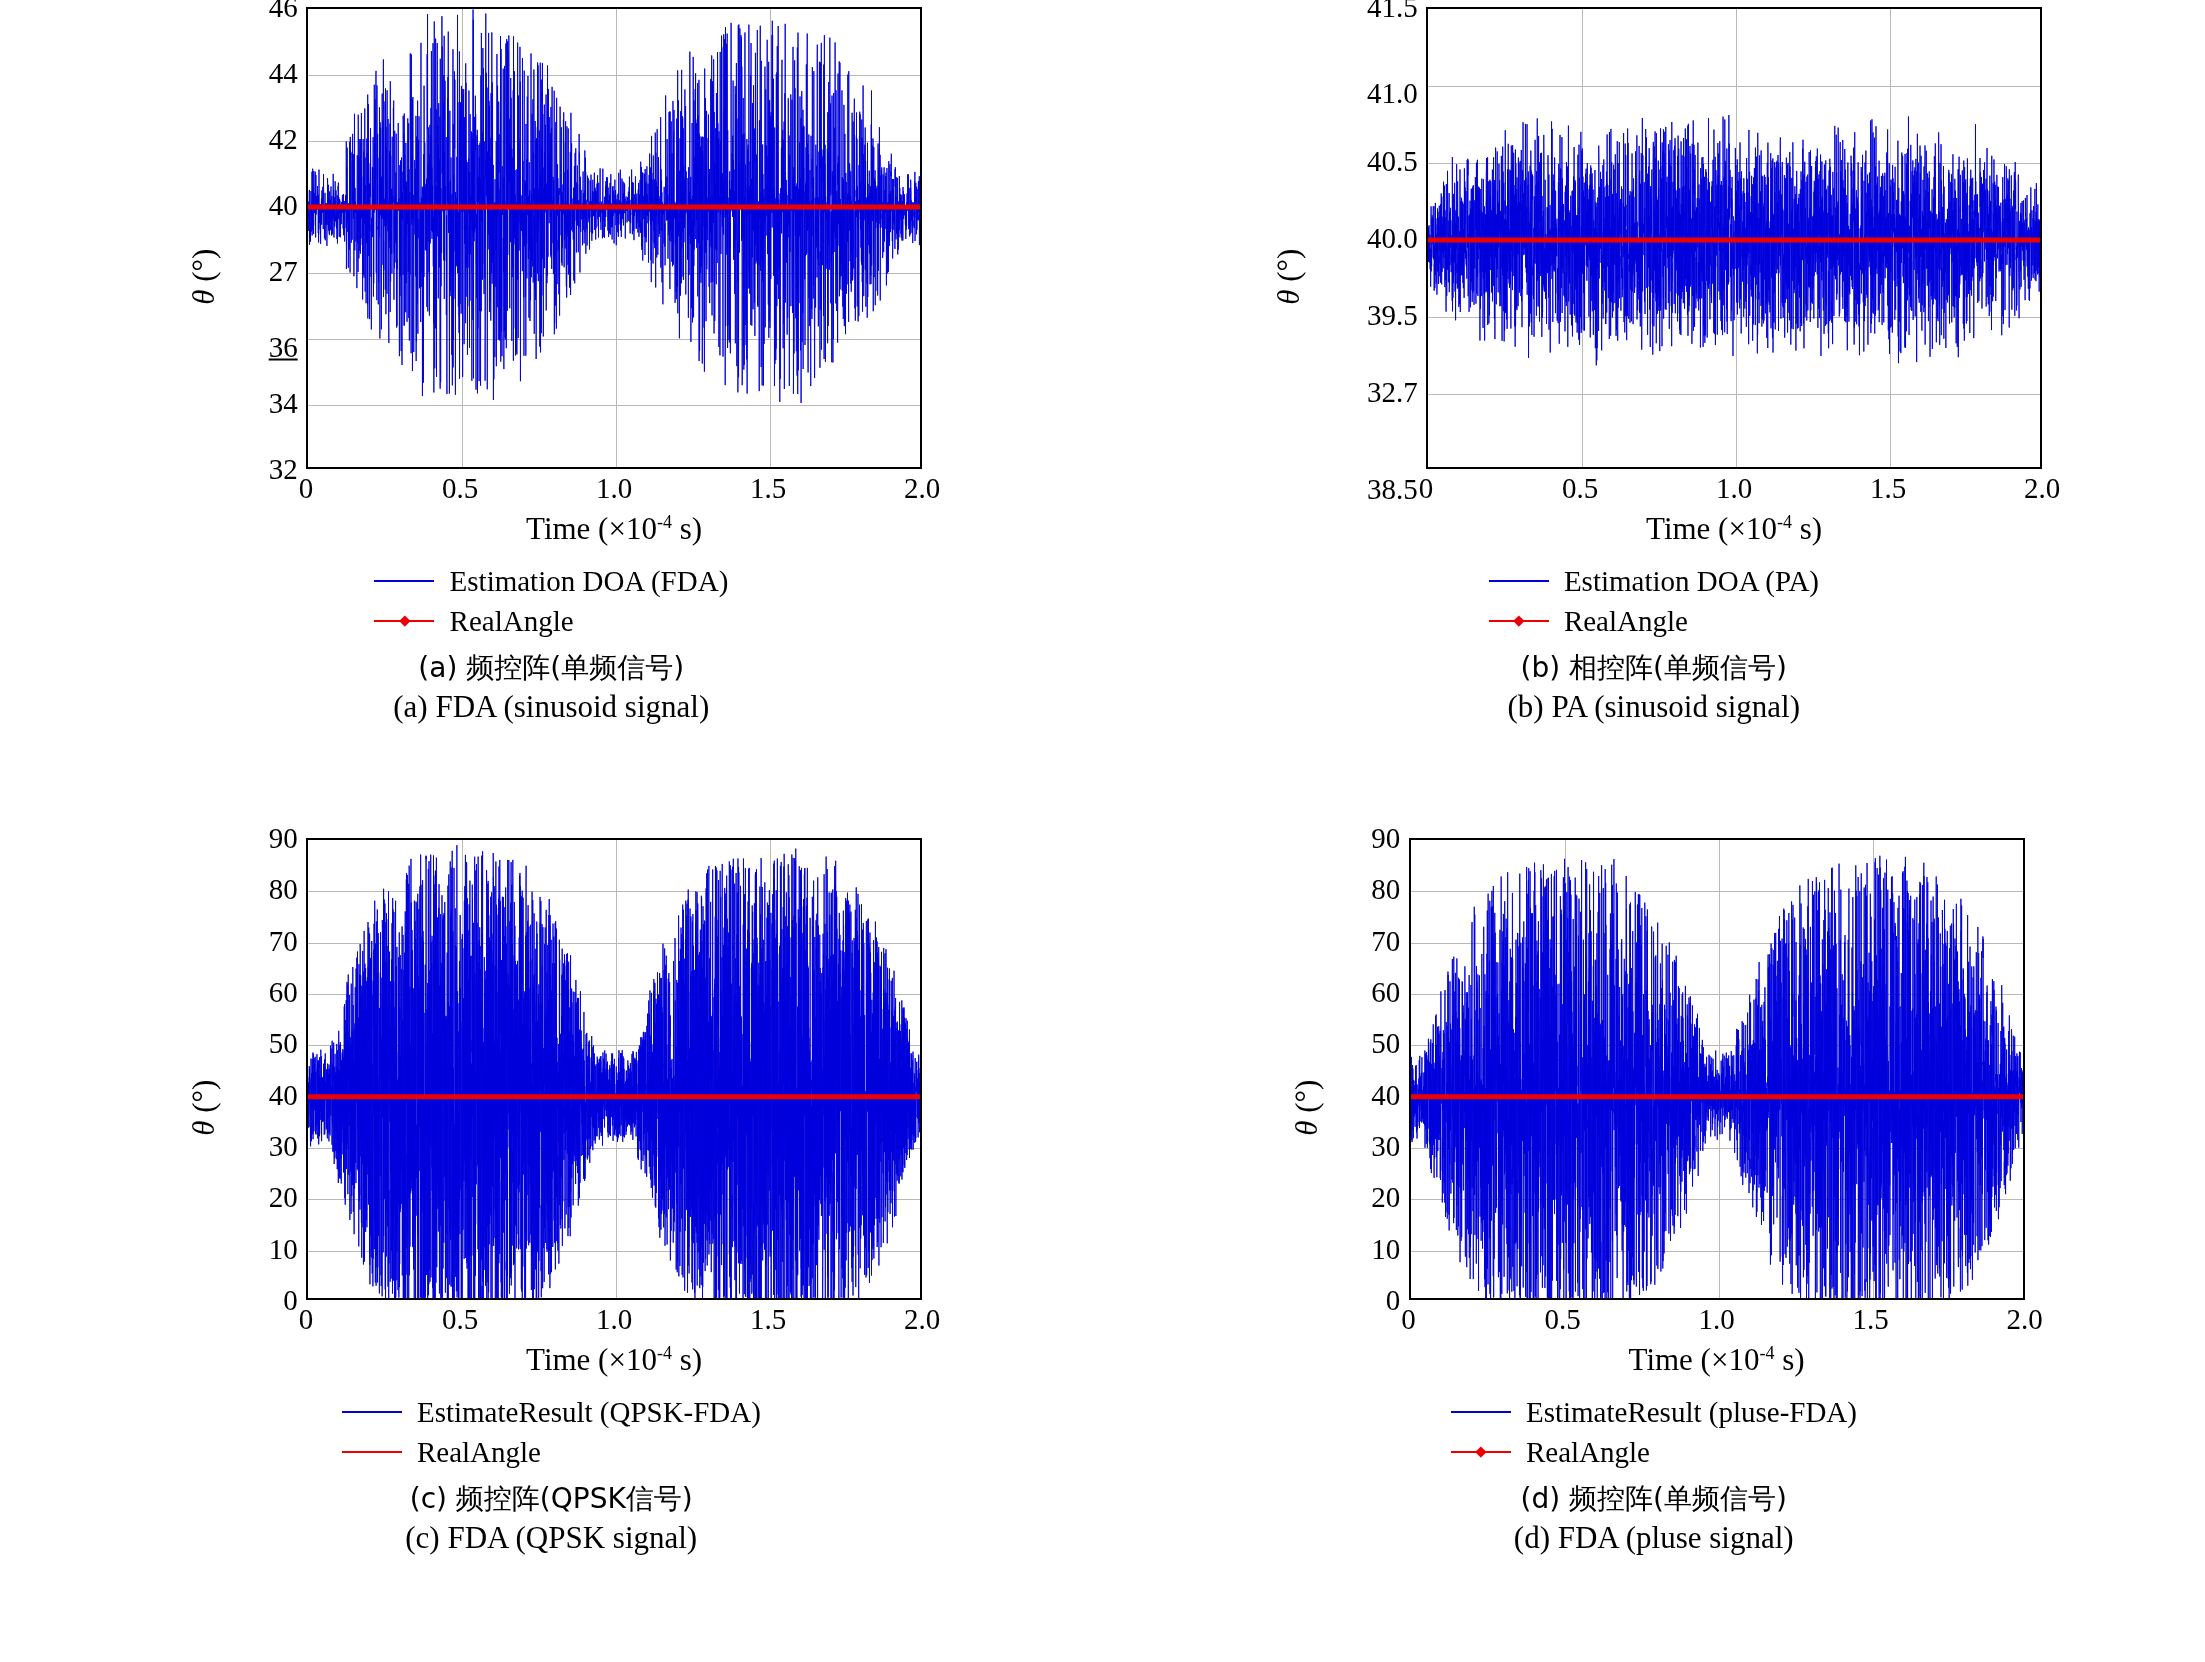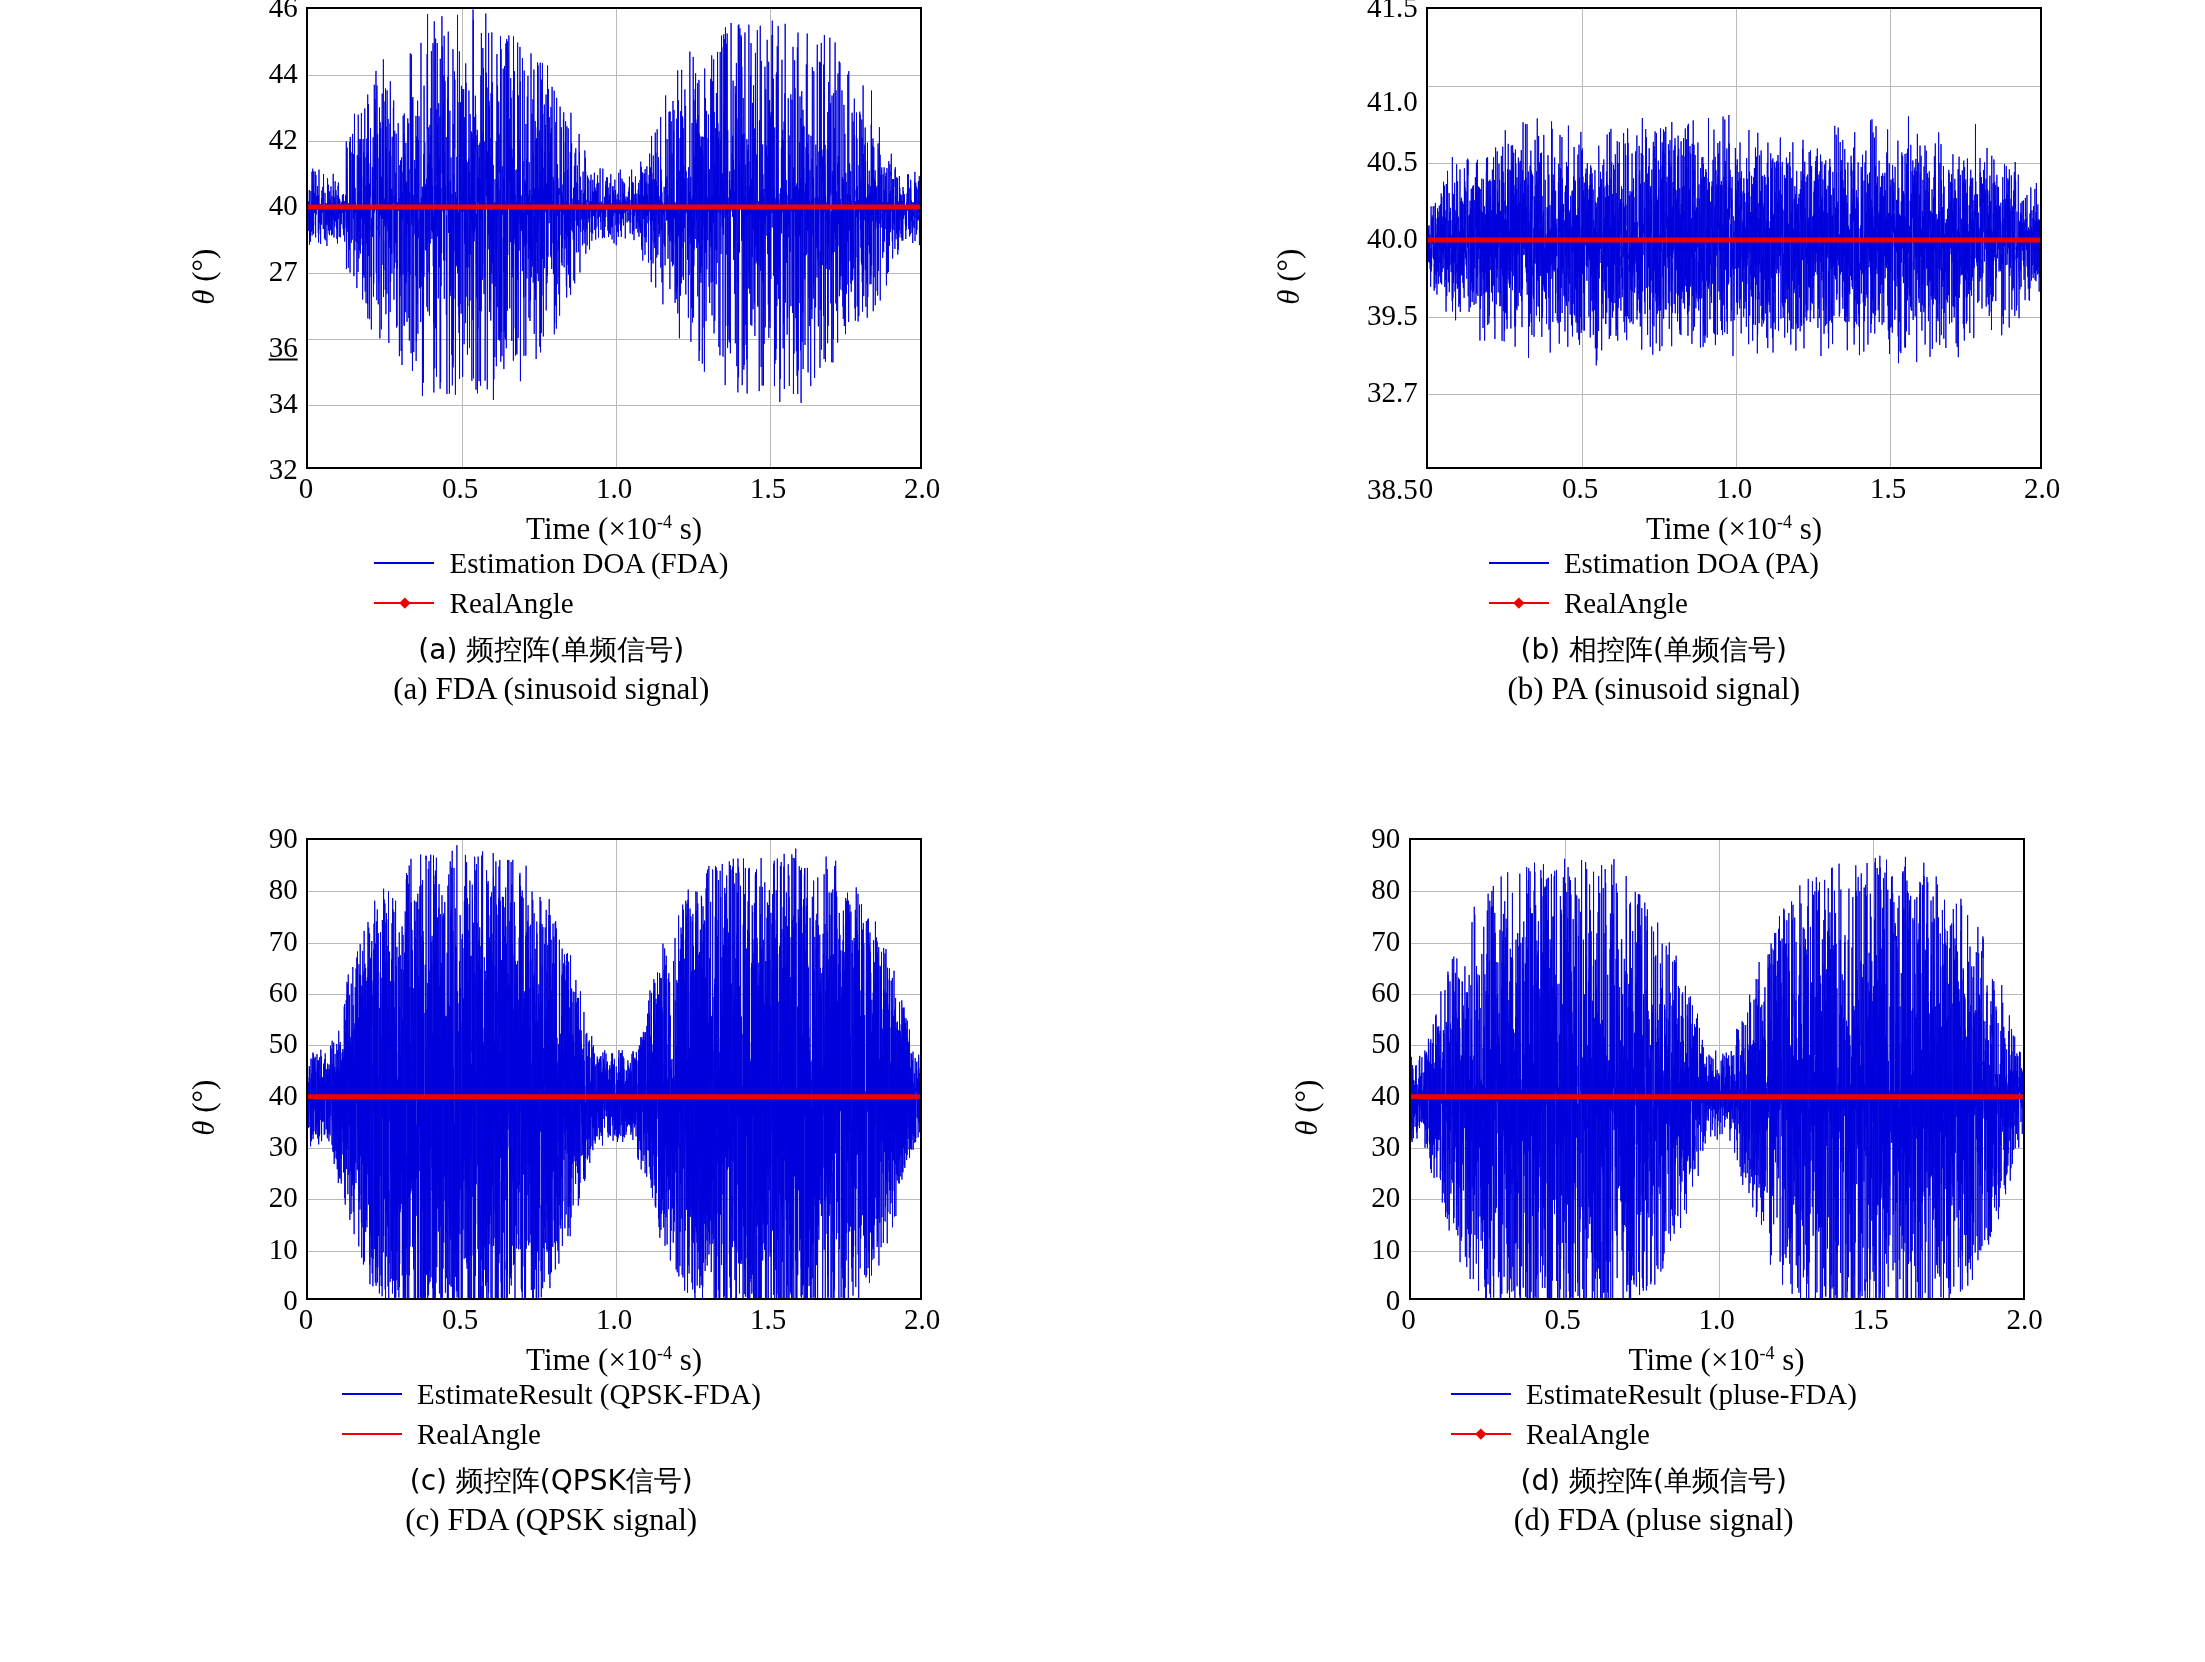--- a/index.html
+++ b/index.html
@@ -95,20 +95,21 @@
     font-size: 31px;
     margin-top: 2.8px;
     text-align: center;
     font-family: Liberation Serif, serif;
   }
   .xlabel sup {
     font-size: 18px;
     vertical-align: super;
   }
   .legend {
+    margin-top: 18px;
     display: flex;
     flex-direction: column;
     gap: 7px;
   }
   .legend-row {
     display: flex;
     align-items: center;
     font-size: 29px;
     white-space: nowrap;
   }
@@ -216,21 +217,21 @@
     <div class="plot-area">
       <div class="ylabel">
         <span>θ</span>&nbsp;<span class="deg">(°)</span>
       </div>
       <div class="yticks" style="height:462px;width:119px;">
         <div class="ytick" style="top:482px;">38.5</div>
         <div class="ytick" style="top:385px;">32.7</div>
         <div class="ytick" style="top:308px;">39.5</div>
         <div class="ytick" style="top:231px;">40.0</div>
         <div class="ytick" style="top:154px;">40.5</div>
-        <div class="ytick" style="top:94px;">41.0</div>
+        <div class="ytick" style="top:86px;">41.0</div>
         <div class="ytick" style="top:0px;">41.5</div>
       </div>
       <div>
         <div class="frame" id="frame-b" style="width:616px;height:462px;">
           <div class="gridline-h" style="top:77px;"></div>
           <div class="gridline-h" style="top:154px;"></div>
           <div class="gridline-h" style="top:231px;"></div>
           <div class="gridline-h" style="top:308px;"></div>
           <div class="gridline-h" style="top:385px;"></div>
           <div class="gridline-v" style="left:154px;"></div>

